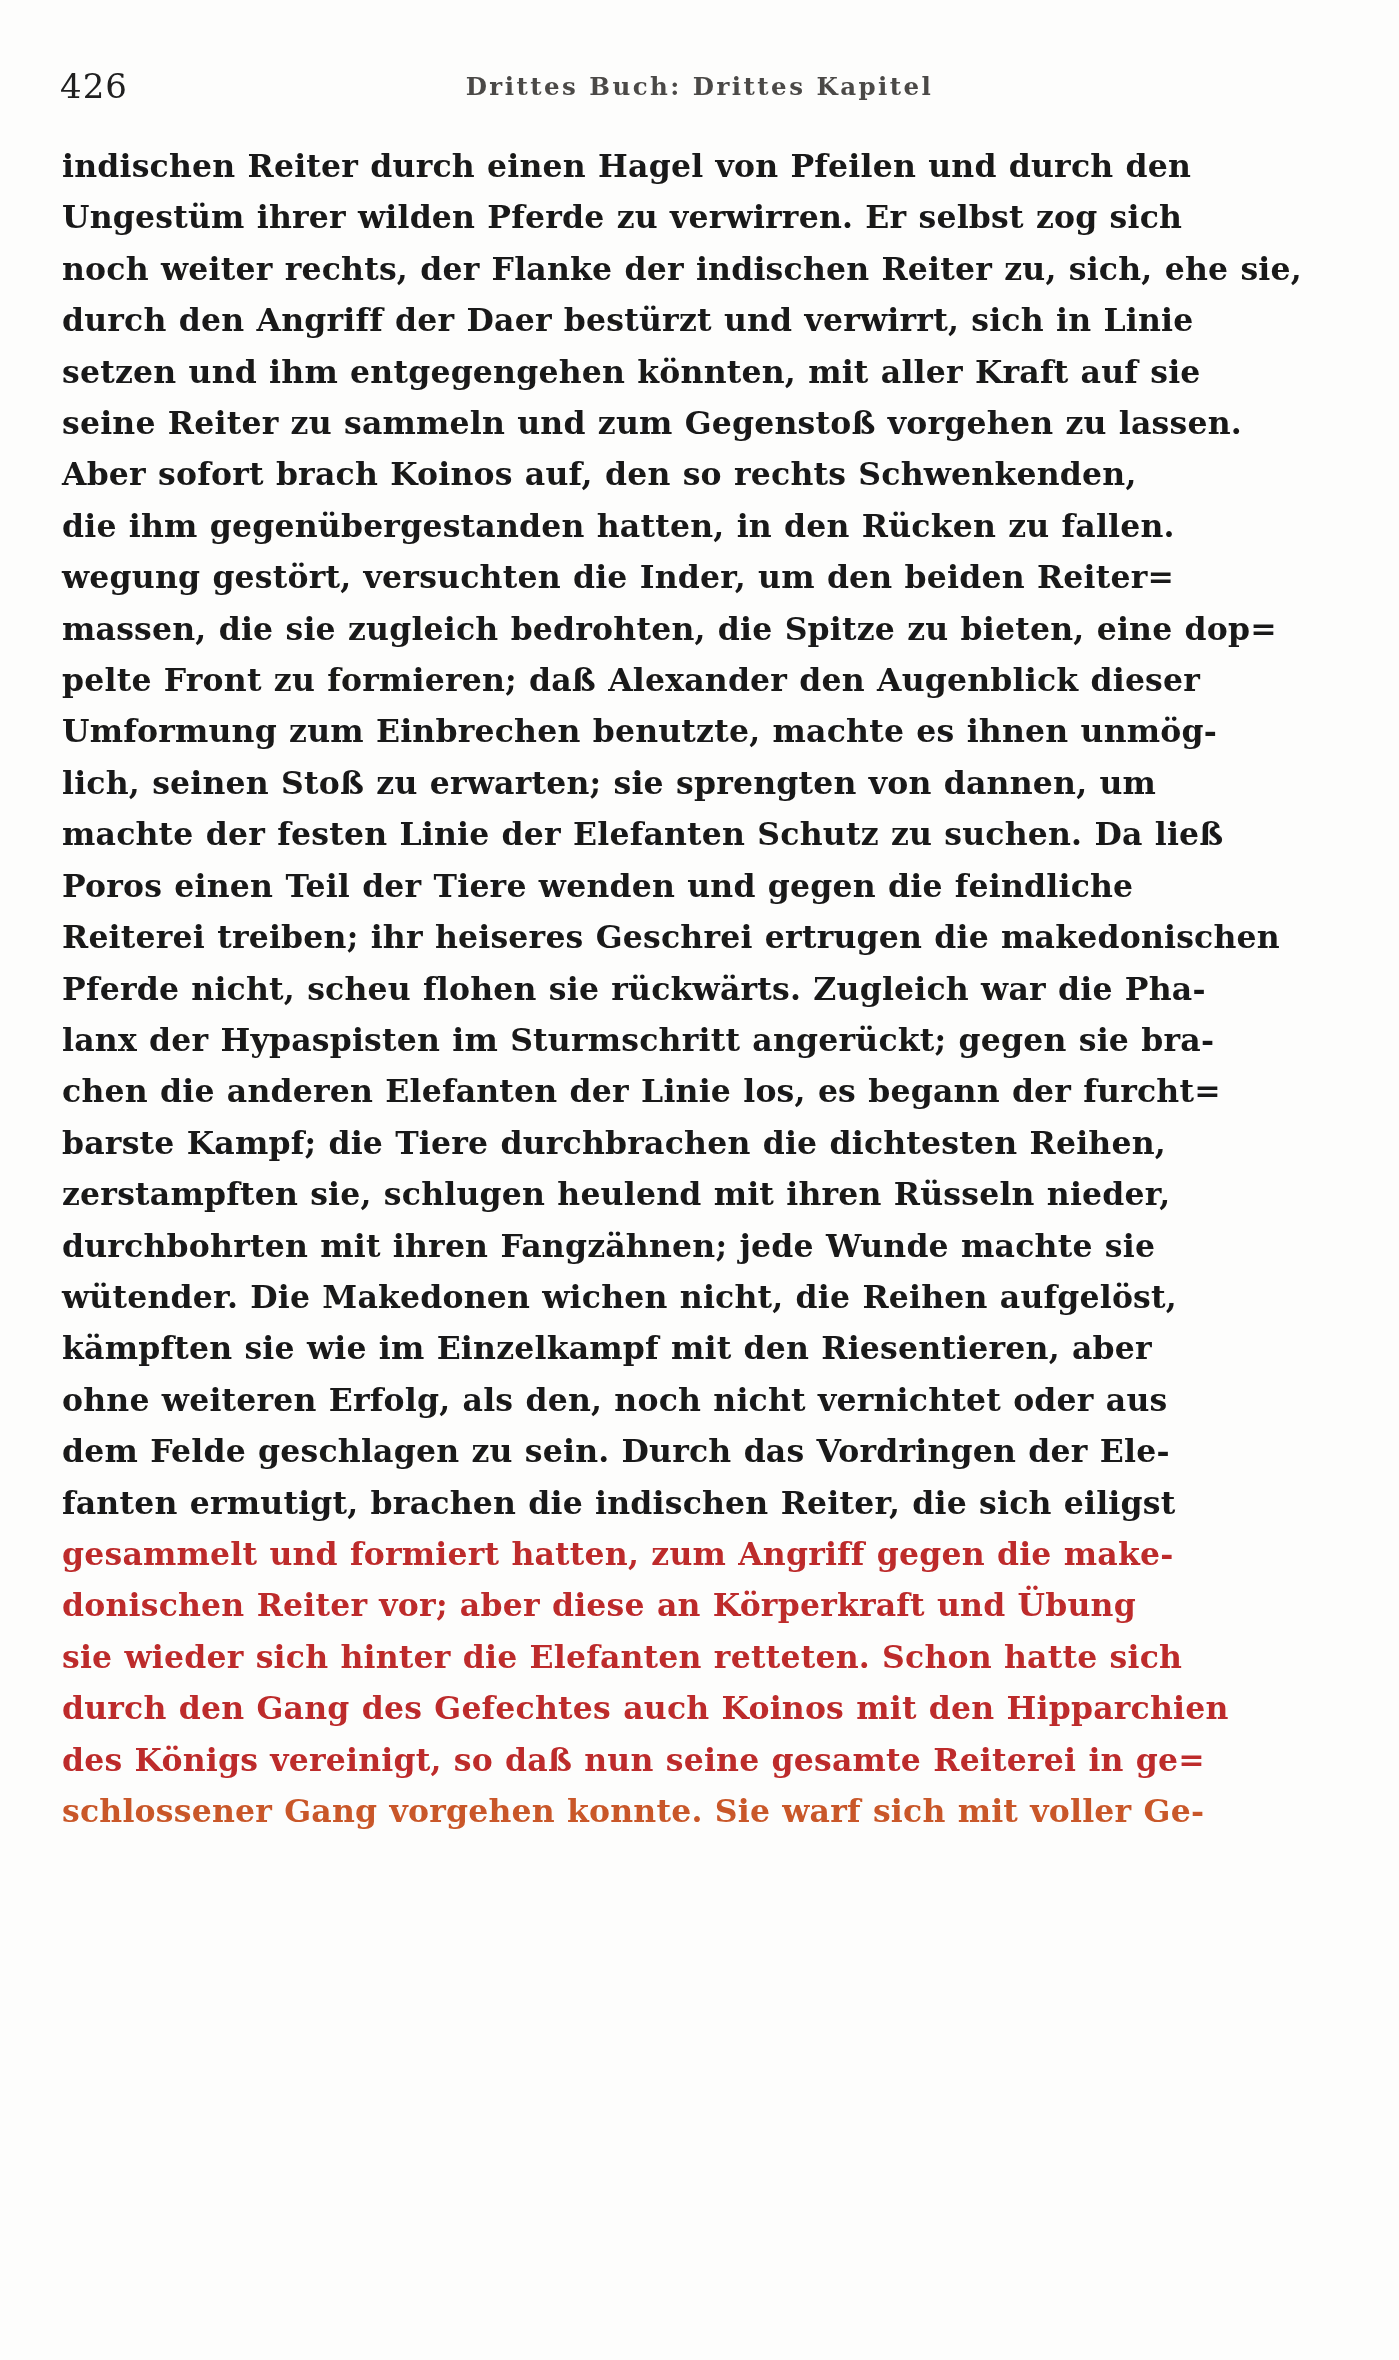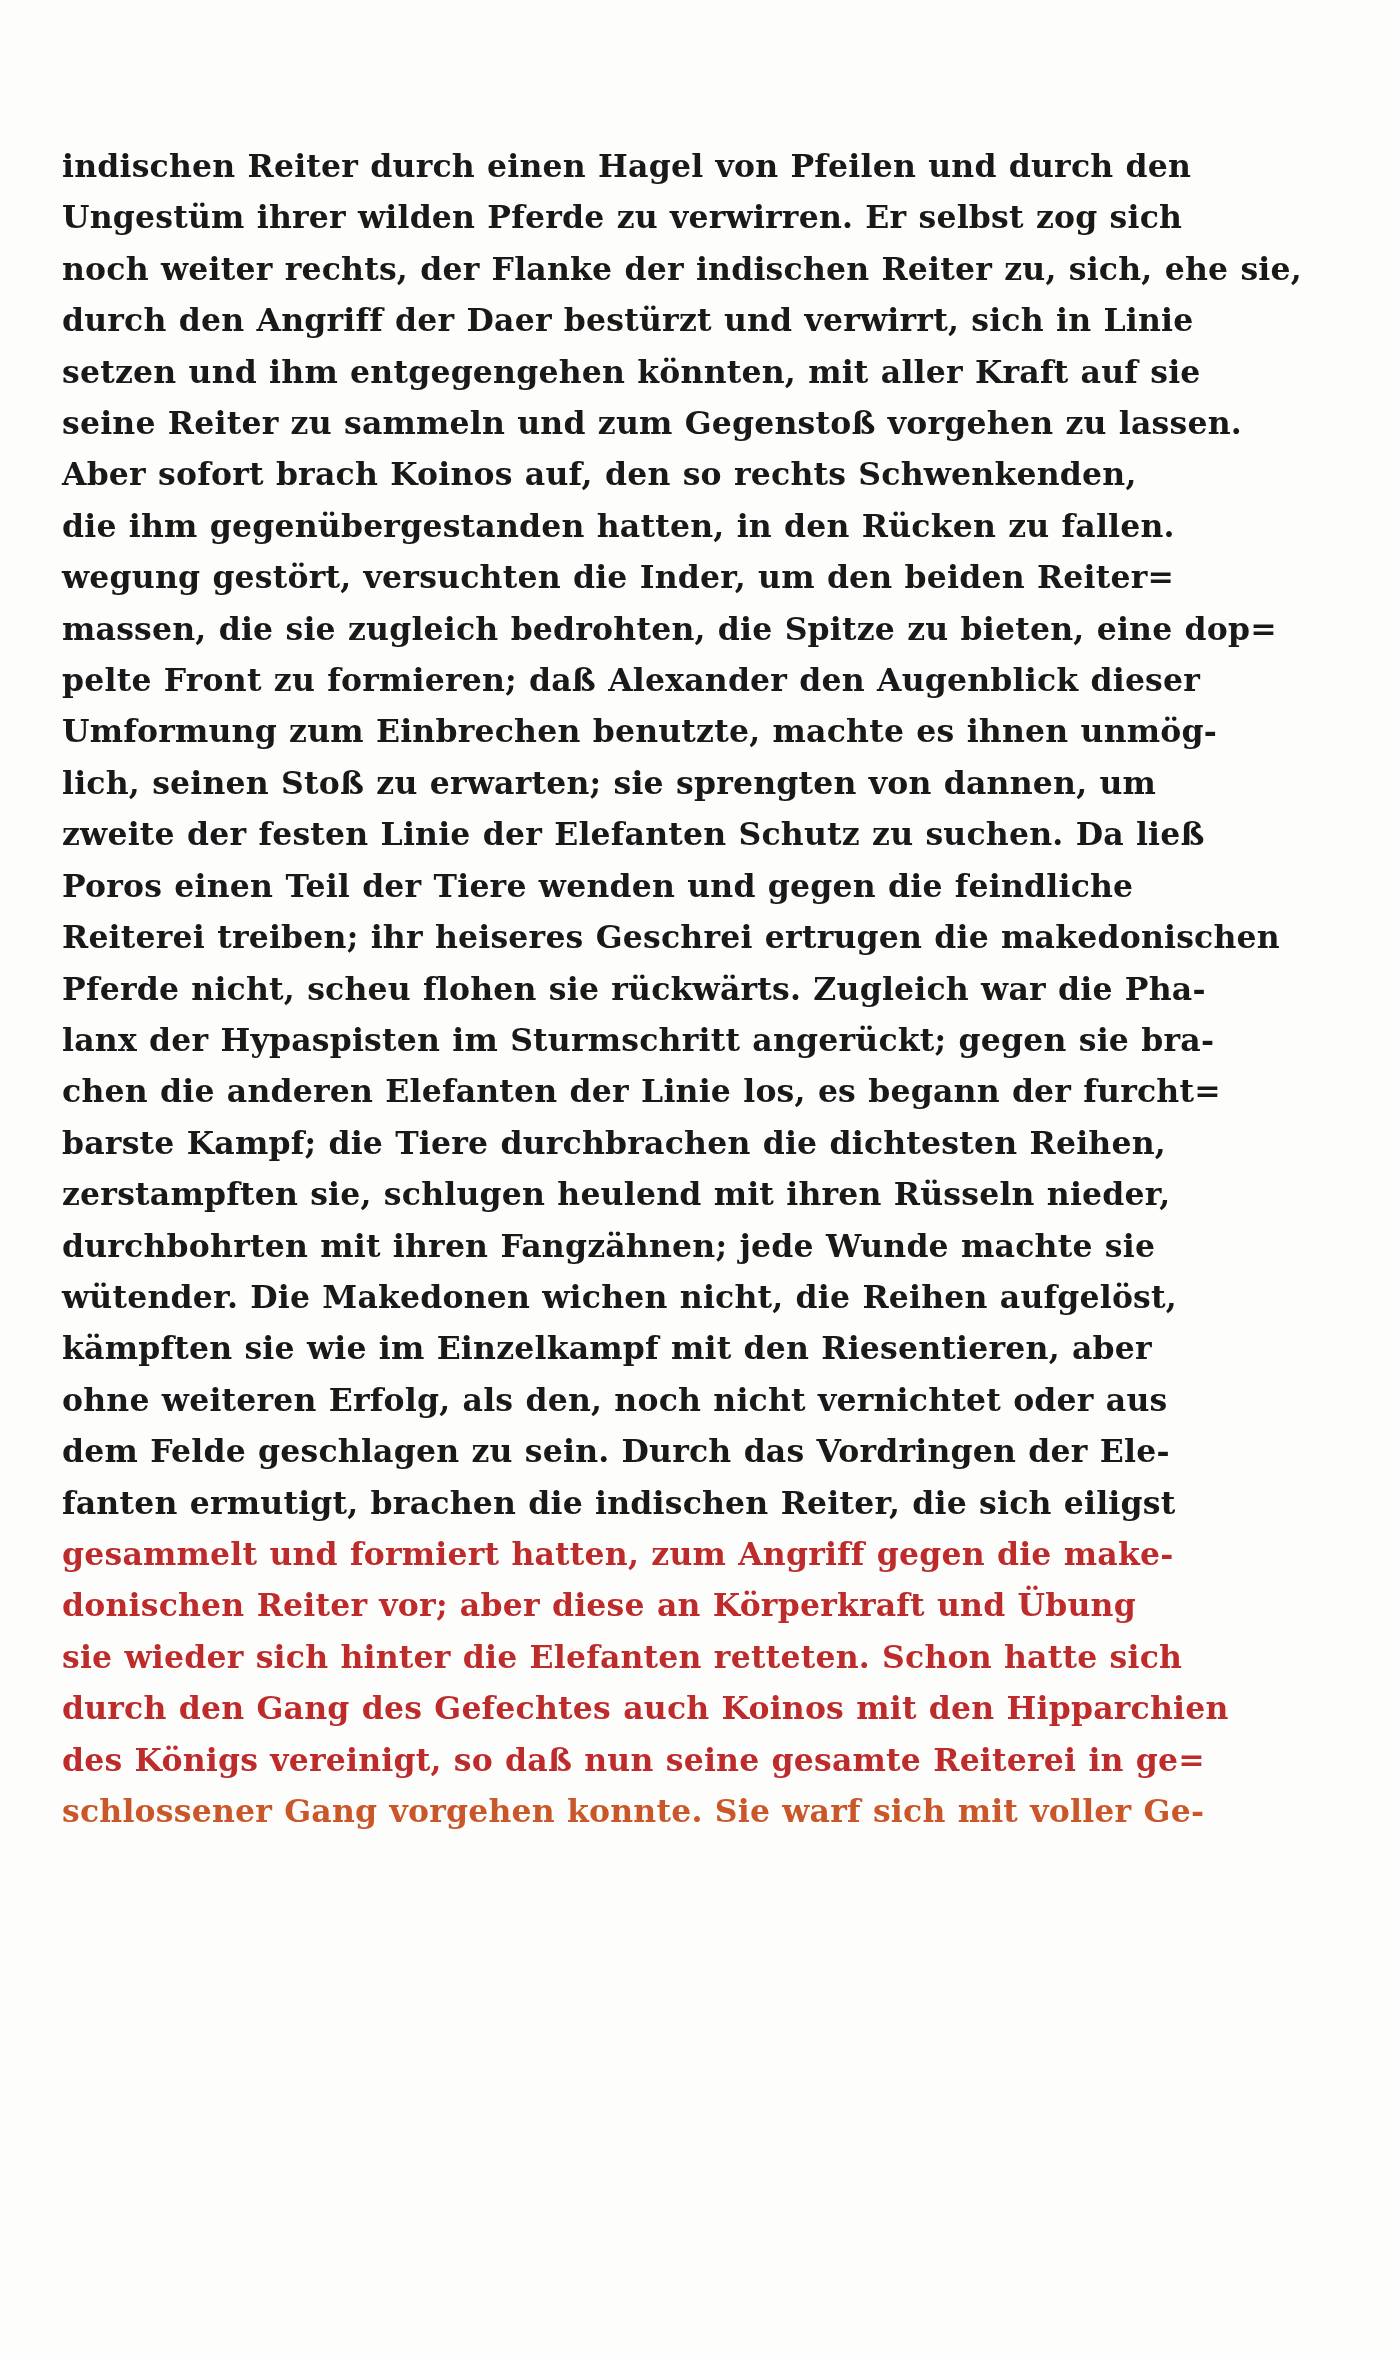--- a/index.html
+++ b/index.html
@@ -74,36 +74,40 @@
   .body-text .line:nth-child(n+33) { color: #c2410c; opacity: 0.88; }
   .body-text .line:nth-child(n+38) { color: #3d3d3d; opacity: 0.82; }
   .body-text .line:nth-child(n+41) { color: #464646; opacity: 0.76; }
   .body-text .line:nth-child(n+43) { color: #4e4e4e; opacity: 0.7; }
 </style>
 </head>
 <body>
 
 <div class="page">
 
+  <div class="header">
+    <div class="page-number">426</div>
+    <div class="running-head">Drittes Buch: Drittes Kapitel</div>
+  </div>
 
   <div class="body-text">
       <span class="line" style="transform: scaleX(1);">indischen Reiter durch einen Hagel von Pfeilen und durch den</span>
       <span class="line" style="transform: scaleX(1);">Ungestüm ihrer wilden Pferde zu verwirren.  Er selbst zog sich</span>
       <span class="line" style="transform: scaleX(1);">noch weiter rechts, der Flanke der indischen Reiter zu, sich, ehe sie,</span>
       <span class="line" style="transform: scaleX(1);">durch den Angriff der Daer bestürzt und verwirrt, sich in Linie</span>
       <span class="line" style="transform: scaleX(1);">setzen und ihm entgegengehen könnten, mit aller Kraft auf sie</span>
       <span class="line" style="transform: scaleX(1);">seine Reiter zu sammeln und zum Gegenstoß vorgehen zu lassen.</span>
       <span class="line" style="transform: scaleX(1);">Aber sofort brach Koinos auf, den so rechts Schwenkenden,</span>
       <span class="line" style="transform: scaleX(1);">die ihm gegenübergestanden hatten, in den Rücken zu fallen.</span>
       <span class="line" style="transform: scaleX(1);">wegung gestört, versuchten die Inder, um den beiden Reiter=</span>
       <span class="line" style="transform: scaleX(1);">massen, die sie zugleich bedrohten, die Spitze zu bieten, eine dop=</span>
       <span class="line" style="transform: scaleX(1);">pelte Front zu formieren; daß Alexander den Augenblick dieser</span>
       <span class="line" style="transform: scaleX(1);">Umformung zum Einbrechen benutzte, machte es ihnen unmög-</span>
       <span class="line" style="transform: scaleX(1);">lich, seinen Stoß zu erwarten; sie sprengten von dannen, um</span>
-      <span class="line" style="transform: scaleX(1);">zweite der festen Linie der Elefanten Schutz zu suchen.  Da ließ</span>
+      <span class="line" style="transform: scaleX(1);">machte der festen Linie der Elefanten Schutz zu suchen.  Da ließ</span>
       <span class="line" style="transform: scaleX(1);">Poros einen Teil der Tiere wenden und gegen die feindliche</span>
       <span class="line" style="transform: scaleX(1);">Reiterei treiben; ihr heiseres Geschrei ertrugen die makedonischen</span>
       <span class="line" style="transform: scaleX(1);">Pferde nicht, scheu flohen sie rückwärts.  Zugleich war die Pha-</span>
       <span class="line" style="transform: scaleX(1);">lanx der Hypaspisten im Sturmschritt angerückt; gegen sie bra-</span>
       <span class="line" style="transform: scaleX(1);">chen die anderen Elefanten der Linie los, es begann der furcht=</span>
       <span class="line" style="transform: scaleX(1);">barste Kampf; die Tiere durchbrachen die dichtesten Reihen,</span>
       <span class="line" style="transform: scaleX(1);">zerstampften sie, schlugen heulend mit ihren Rüsseln nieder,</span>
       <span class="line" style="transform: scaleX(1);">durchbohrten mit ihren Fangzähnen; jede Wunde machte sie</span>
       <span class="line" style="transform: scaleX(1);">wütender.  Die Makedonen wichen nicht, die Reihen aufgelöst,</span>
       <span class="line" style="transform: scaleX(1);">kämpften sie wie im Einzelkampf mit den Riesentieren, aber</span>

